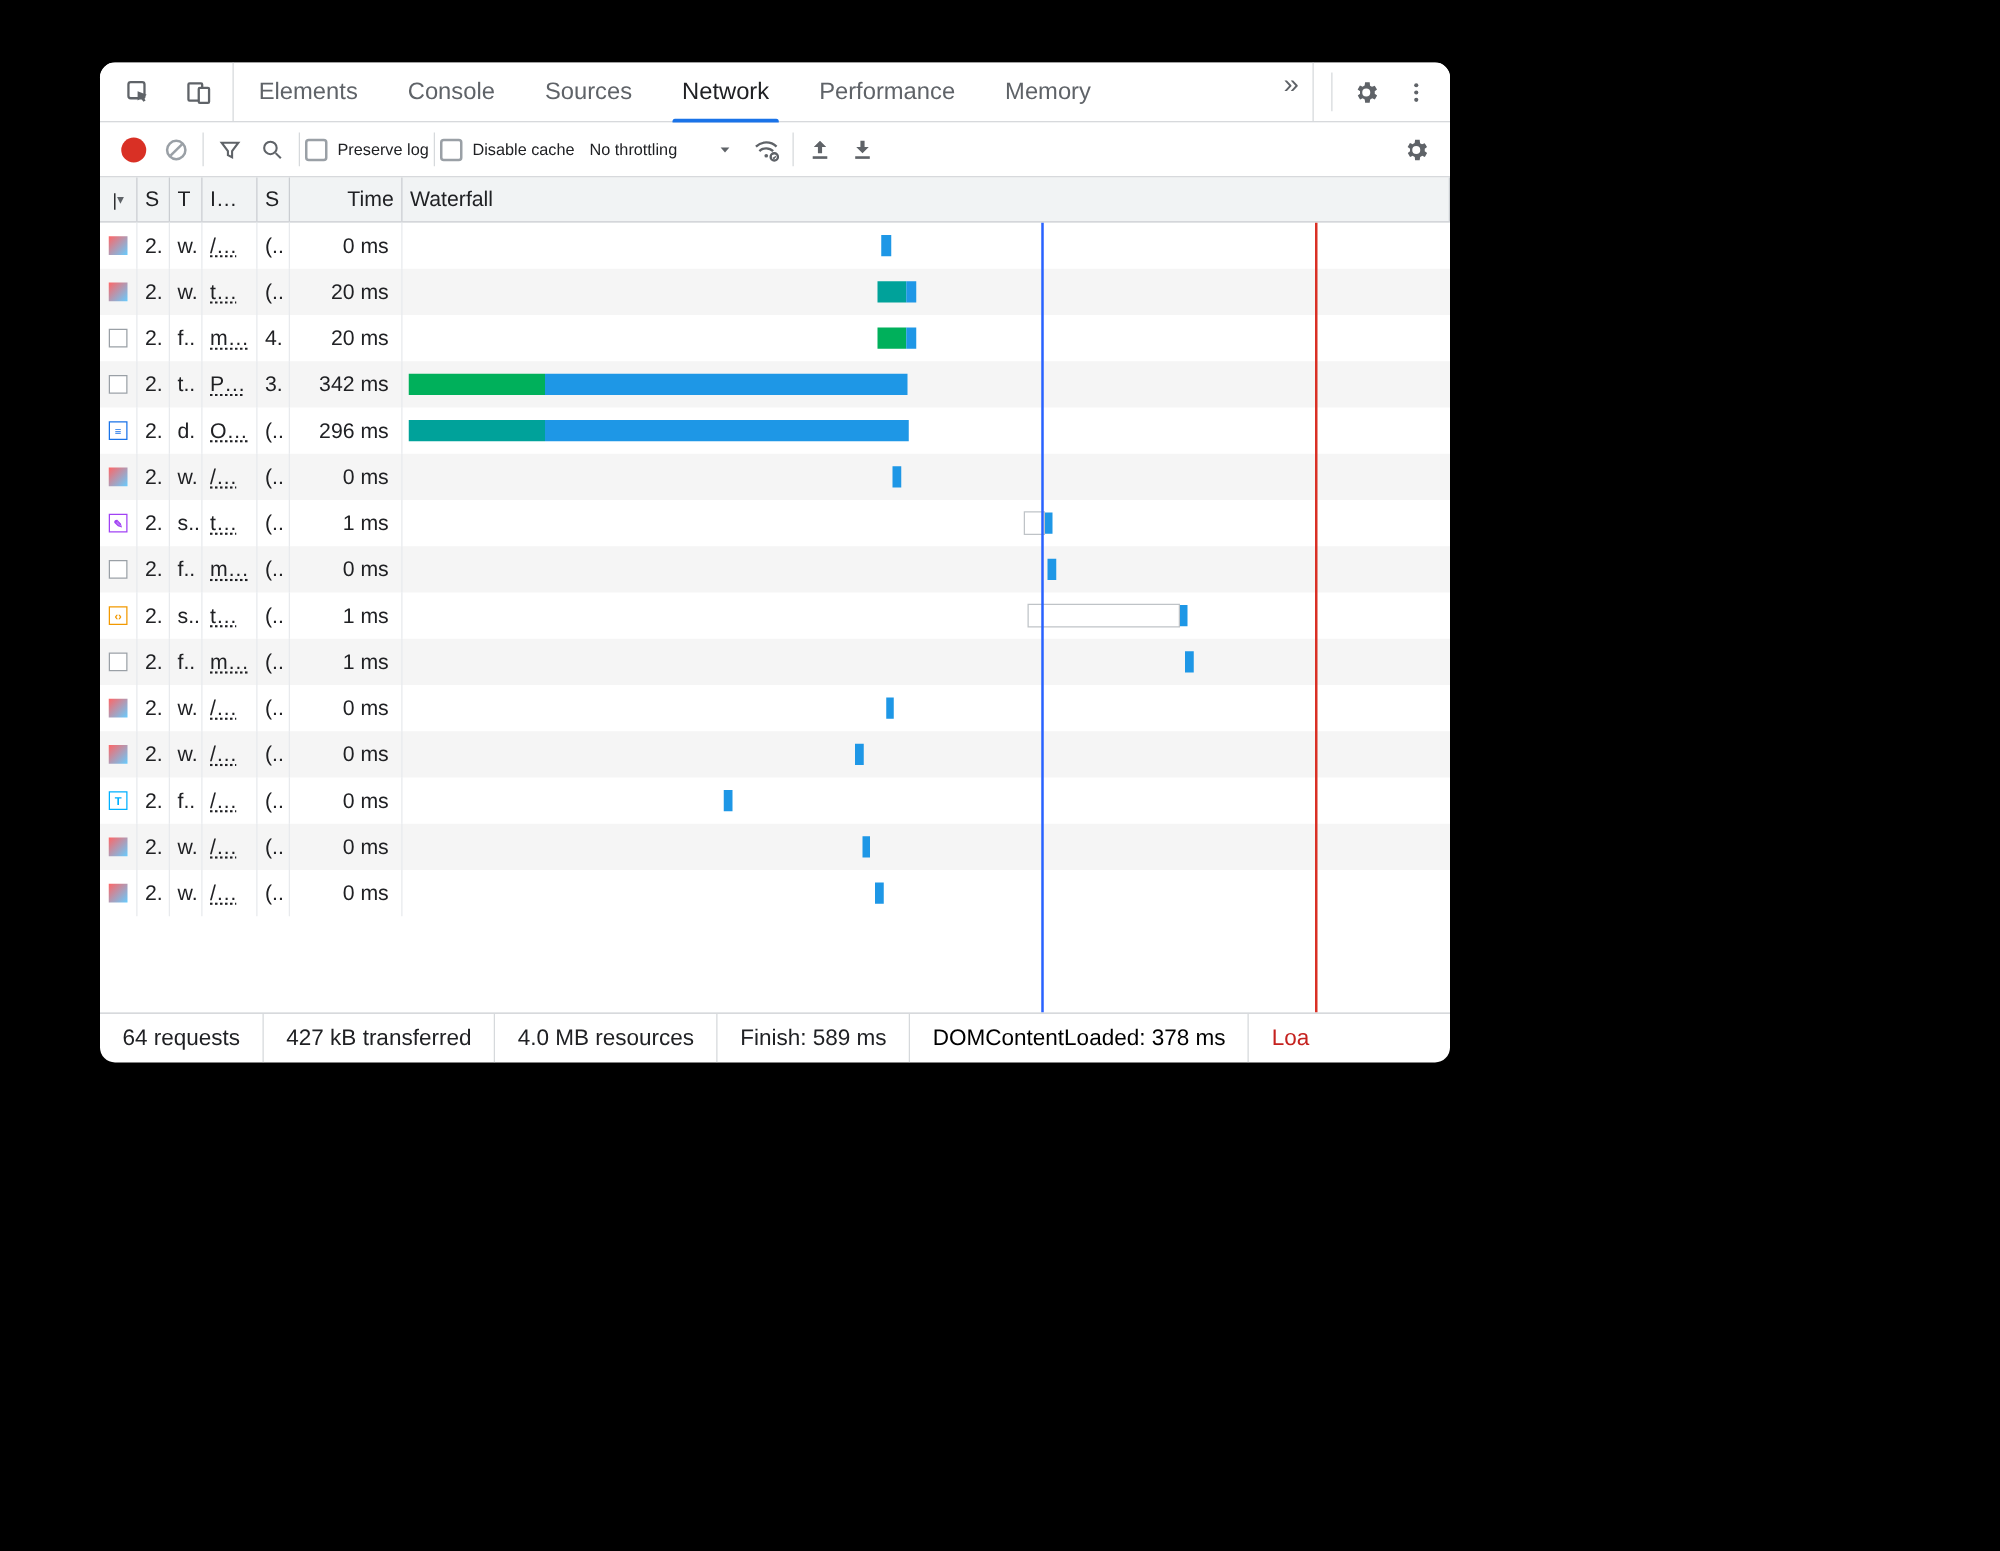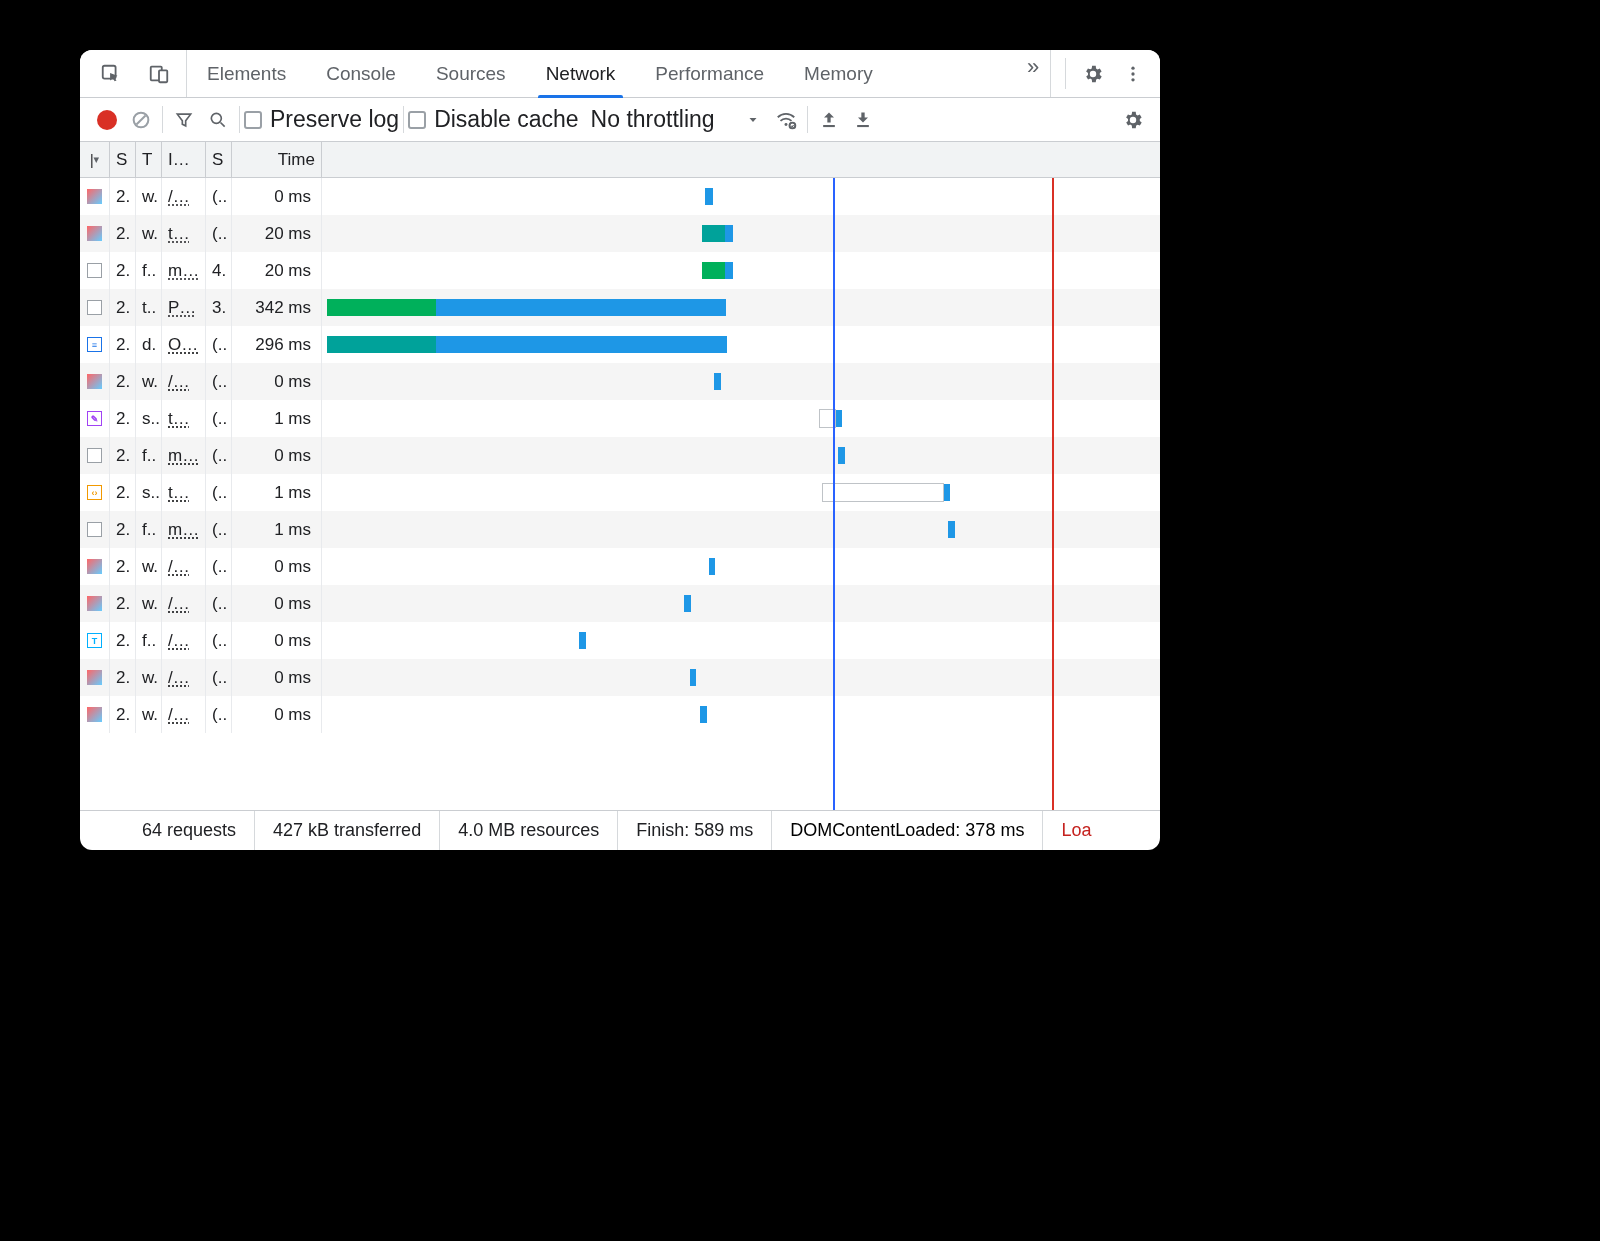--- a/index.html
+++ b/index.html
@@ -35,21 +35,21 @@
   .panel-tabs{height:48px;background:#fff;border-bottom:1px solid var(--border);display:flex;align-items:stretch;font-size:19px;color:#5f6368;}
   .panel-tabs .lead{display:flex;align-items:center;padding:0 10px 0 14px;gap:14px;border-right:1px solid var(--border-light);}
   .panel-tabs .tabs{display:flex;align-items:stretch;flex:1;}
   .panel-tabs .tab{padding:0 20px;display:flex;align-items:center;cursor:pointer;position:relative;}
   .panel-tabs .tab.active{color:#202124;font-weight:500;}
   .panel-tabs .tab.active::after{content:"";position:absolute;left:12px;right:12px;bottom:-1px;height:3px;background:var(--tab-active);border-radius:2px 2px 0 0;}
   .panel-tabs .trail{display:flex;align-items:center;gap:6px;padding:0 10px;border-left:1px solid var(--border-light);}
   .iconbtn{width:34px;height:34px;display:inline-flex;align-items:center;justify-content:center;color:var(--icon);cursor:pointer;border-radius:4px;}
   .sep{width:1px;background:var(--border-light);align-self:stretch;margin:8px 4px;}
   
-  .toolbar{height:44px;background:#fff;border-bottom:1px solid var(--border);display:flex;align-items:center;padding:0 10px;font-size:23px;color:var(--text);}
+  .toolbar{height:44px;background:#fff;border-bottom:1px solid var(--border);display:flex;align-items:center;padding:0 10px;font-size:13px;color:var(--text);}
   .record{width:20px;height:20px;border-radius:50%;background:var(--record);}
   .chk{display:inline-flex;align-items:center;gap:8px;cursor:pointer;}
   .chk .box{width:18px;height:18px;border:2px solid #9aa0a6;border-radius:3px;}
   .throttle{display:inline-flex;align-items:center;gap:6px;color:#202124;}
   .toolbar .spacer{flex:1;}
   
   .grid-head{height:36px;background:var(--bg-header);border-bottom:1px solid var(--border);display:flex;align-items:stretch;font-size:17px;color:#202124;}
   .grid-head .col{border-right:1px solid var(--border);display:flex;align-items:center;padding:0 6px;overflow:hidden;white-space:nowrap;}
   .col-icon{width:30px;justify-content:center;}
   .col-s{width:26px;}
@@ -78,21 +78,21 @@
   .whisker{position:absolute;top:9px;height:19px;border:1px solid #bfc3c7;background:#fff;}
   
   .tico{width:15px;height:15px;border:1px solid #888;display:flex;align-items:center;justify-content:center;font-size:9px;font-weight:700;background:#fff;}
   .tico.empty{border-color:#9aa0a6;}
   .tico.img{border:none;background:linear-gradient(135deg,#f66,#6cf);}
   .tico.doc{border-color:#1a73e8;color:#1a73e8;}
   .tico.css{border-color:#a142f4;color:#a142f4;}
   .tico.js{border-color:#f29900;color:#f29900;}
   .tico.font{border-color:#00b0ff;color:#00b0ff;}
   
-  .status{height:40px;border-top:1px solid var(--border);display:flex;align-items:center;font-size:18px;color:#202124;overflow:hidden;white-space:nowrap;padding-left:44px;}
+  .status{height:40px;border-top:1px solid var(--border);display:flex;align-items:center;font-size:18px;color:#202124;overflow:hidden;white-space:nowrap;}
   .status .s{padding:0 18px;border-right:1px solid var(--border-light);height:100%;display:flex;align-items:center;}
   .status .dcl{color:#000000;}
   .status .load{color:#c5221f;}
   svg{display:block;}
   .sortarrow{font-size:11px;color:#5f6368;}
 </style>
 </head>
 <body>
 
 <div class="frame">
@@ -214,20 +214,21 @@
   <div class="grid-head">
     <div class="col col-icon">
         <span style="font-size:14px">|</span>
         <span class="sortarrow">▾</span>
       </div>
     <div class="col col-s">S</div>
     <div class="col col-t">T</div>
     <div class="col col-i">I…</div>
     <div class="col col-sz">S</div>
     <div class="col col-time">Time</div>
+    <div class="col col-wf">Waterfall</div>
   </div>
 
   <div class="grid-body" id="grid-body">
       <div class="row">
         <div class="cell col-icon">
           <span class="tico img"></span>
         </div>
         <div class="cell col-s">2.</div>
         <div class="cell col-t">w.</div>
         <div class="cell col-i">/…</div>

